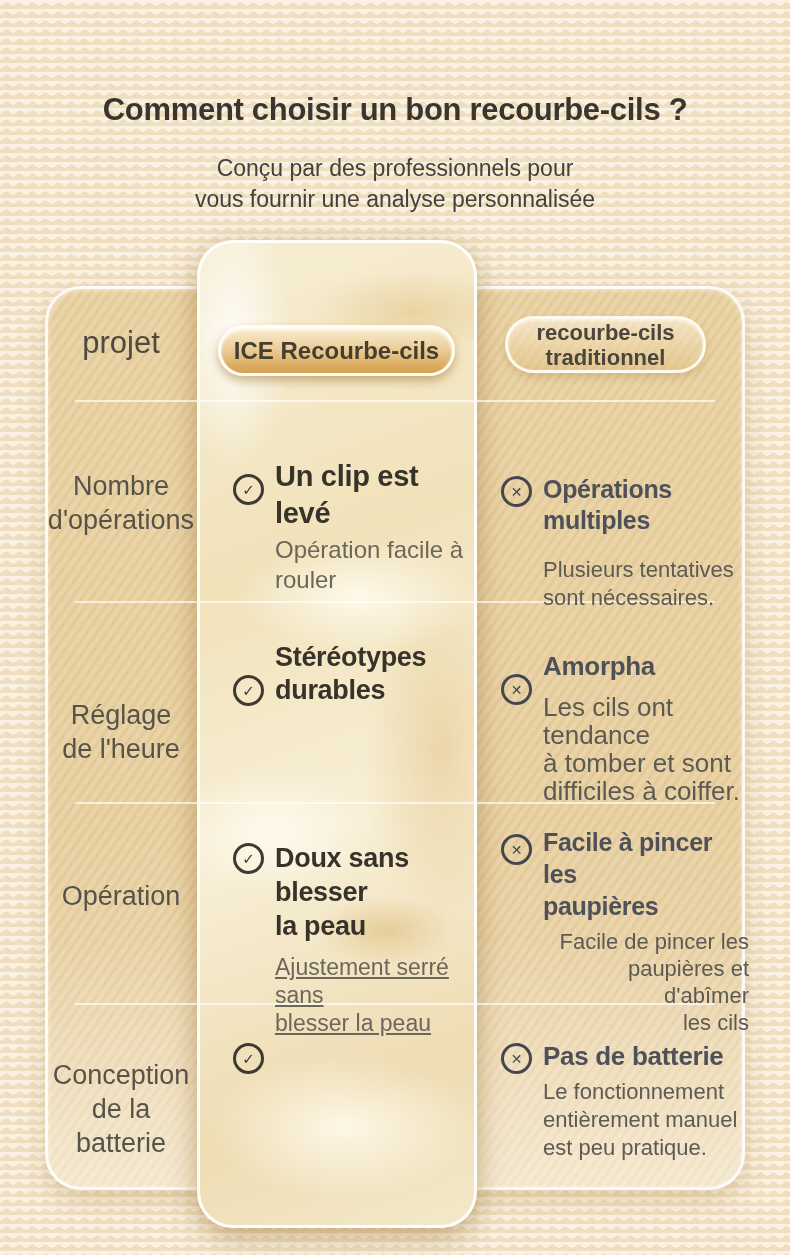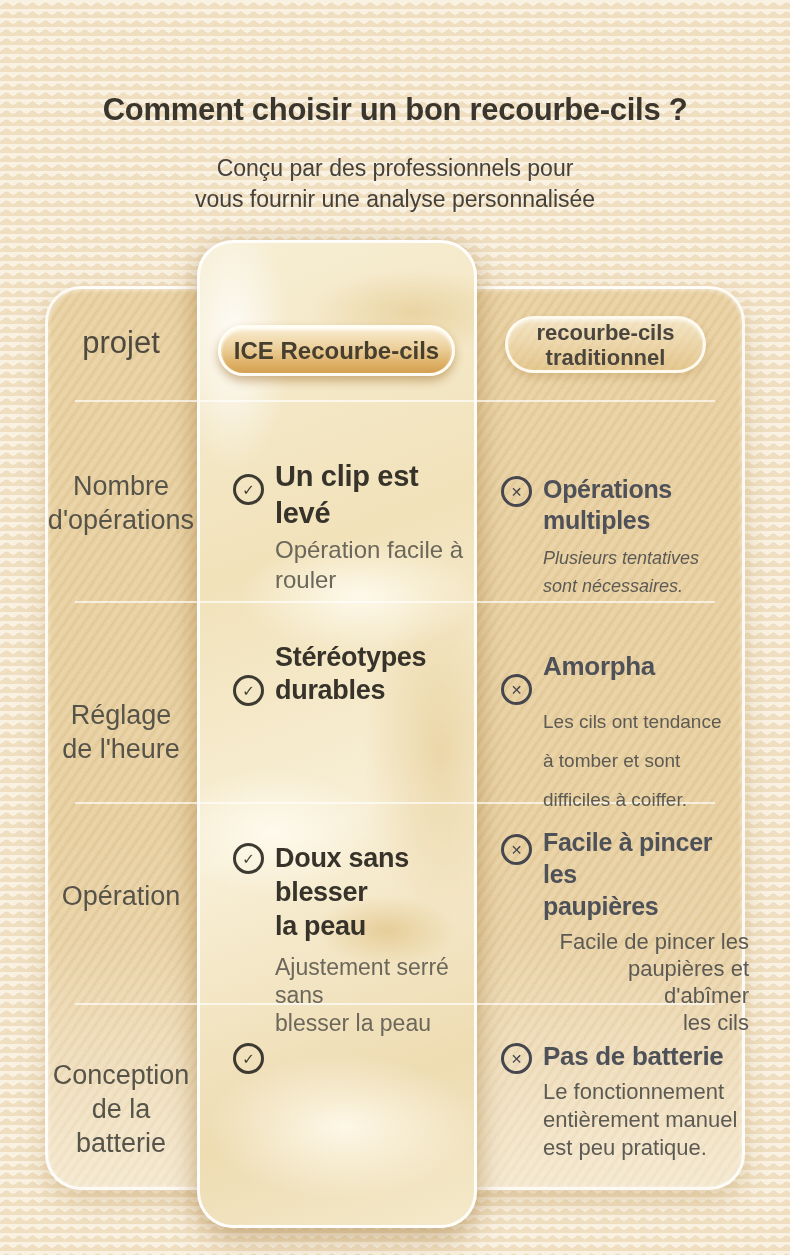--- a/index.html
+++ b/index.html
@@ -130,35 +130,35 @@
   .mcell .ttl { font-weight: 700; color: #37332a; letter-spacing: -0.3px; }
   .mcell .dsc { color: #6c675b; }
   .mc0 { top: 458px; } .mc0 .icon { margin-top: 16px; }
   .mc0 .ttl { font-size: 29px; line-height: 37px; }
   .mc0 .dsc { font-size: 24px; line-height: 30px; margin-top: 3px; }
   .mc1 { top: 641px; } .mc1 .icon { margin-top: 34px; }
   .mc1 .ttl { font-size: 27px; line-height: 33px; }
   .mc1 .dsc { font-size: 24px; line-height: 29px; margin-top: 3px; }
   .mc2 { top: 841px; } .mc2 .icon { margin-top: 2px; }
   .mc2 .ttl { font-size: 27px; line-height: 34px; }
-  .mc2 .dsc { font-size: 23px; line-height: 28px; margin-top: 10px; }
+  .mc2 .dsc { font-size: 23px; line-height: 28px; margin-top: 10px; text-decoration: underline; }
   .mc3 { top: 1041px; } .mc3 .icon { margin-top: 2px; }
   .mc3 .ttl { font-size: 27px; line-height: 34px; }
   .mc3 .dsc { font-size: 23px; line-height: 28px; margin-top: 9px; }
 
   
   .rcell { left: 501px; width: 248px; }
   .rcell .ttl { font-weight: 600; color: #4f5159; letter-spacing: -0.3px; }
   .rcell .dsc { color: #5c5a53; }
   .rc0 { top: 474px; } .rc0 .icon { margin-top: 2px; }
   .rc0 .ttl { font-size: 25px; line-height: 31px; }
-  .rc0 .dsc { font-size: 18px; line-height: 28px; margin-top: 8px; font-style: italic; }
+  .rc0 .dsc { font-size: 22px; line-height: 28px; margin-top: 20px; }
   .rc1 { top: 650px; } .rc1 .icon { margin-top: 24px; }
   .rc1 .ttl { font-size: 26px; line-height: 32px; }
-  .rc1 .dsc { font-size: 19px; line-height: 39px; margin-top: 20px; }
+  .rc1 .dsc { font-size: 26px; line-height: 28px; margin-top: 11px; }
   .rc2 { top: 826px; } .rc2 .icon { margin-top: 8px; }
   .rc2 .ttl { font-size: 25px; line-height: 32px; }
   .rc2 .dsc { font-size: 22px; line-height: 27px; margin-top: 6px; text-align: right; }
   .rc3 { top: 1040px; } .rc3 .icon { margin-top: 3px; }
   .rc3 .ttl { font-size: 26px; line-height: 32px; }
   .rc3 .dsc { font-size: 22px; line-height: 28px; margin-top: 6px; }
 </style>
 </head>
 <body>
 

